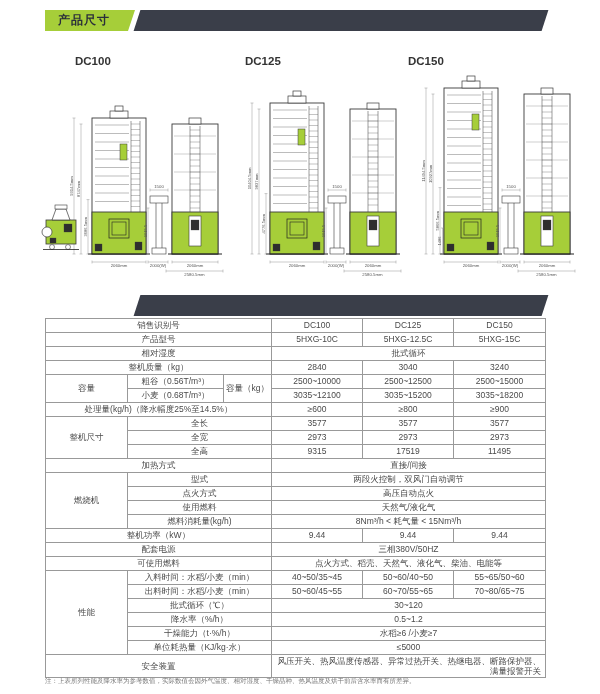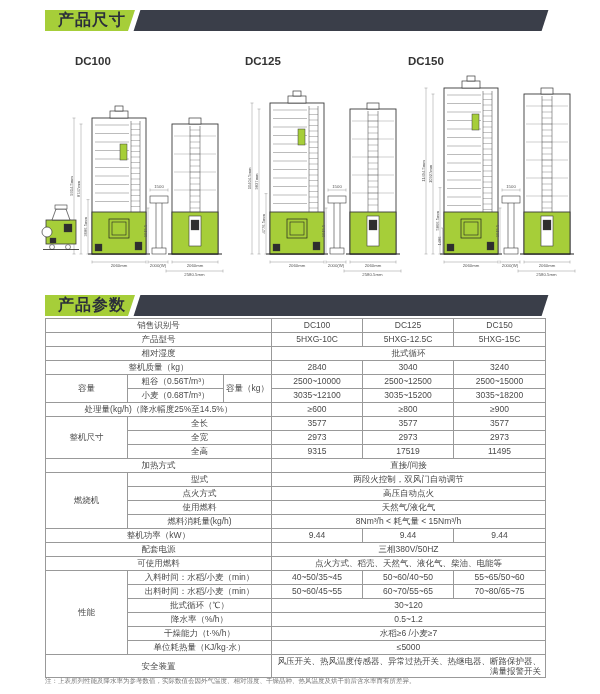--- a/index.html
+++ b/index.html
@@ -3,21 +3,21 @@
 <meta charset="utf-8">
 <style>
   html,body{margin:0;padding:0;background:#fff;}
   #page{position:relative;width:600px;height:694px;background:#fff;overflow:hidden;
         font-family:"Liberation Sans",sans-serif;color:#4a4a4a;}
   .sec-head{position:absolute;left:45px;width:500px;height:21px;}
   .sec-band{position:absolute;left:92px;right:0;top:0;height:21px;background:#3a3e49;transform:skewX(-18deg);}
   .sec-green{position:absolute;left:0;top:0;width:90px;height:21px;background:#a6ce39;
              clip-path:polygon(0 0,100% 0,calc(100% - 7px) 100%,0 100%);
              display:flex;align-items:center;}
-  .sec-green span{padding-left:13px;font-size:16px;font-weight:bold;color:#2b2f3a;letter-spacing:1px;}
+  .sec-green span{padding-left:13px;font-size:12px;font-weight:bold;color:#2b2f3a;letter-spacing:1px;}
   .model-label{position:absolute;top:55px;font-size:11.5px;font-weight:bold;color:#333;}
   .draw{position:absolute;top:70px;width:185px;height:208px;}
   #spec-table{position:absolute;top:318px;left:45px;border-collapse:collapse;width:500px;table-layout:fixed;}
   #spec-table td{border:1px solid #999;font-size:8.5px;color:#4a4a4a;text-align:center;
                  height:13px;padding:0 2px;line-height:1.2;overflow:hidden;}
   #spec-table td.left{text-align:right;padding:1px 4px;}
   #note{position:absolute;left:45px;top:677px;font-size:6.5px;color:#777;}
   svg text{font-family:"Liberation Sans",sans-serif;}
 </style>
 </head>
@@ -388,23 +388,20 @@
         <line x1="178" y1="182.5" x2="178" y2="185.5" stroke="#8a8a8a" stroke-width="0.45"></line>
         <text x="155" y="188.5" font-size="4.3" fill="#555" text-anchor="middle">2060mm</text>
         <line x1="126" y1="193" x2="183" y2="193" stroke="#8a8a8a" stroke-width="0.45"></line>
         <line x1="126" y1="191.5" x2="126" y2="194.5" stroke="#8a8a8a" stroke-width="0.45"></line>
         <line x1="183" y1="191.5" x2="183" y2="194.5" stroke="#8a8a8a" stroke-width="0.45"></line>
         <text x="154.5" y="197.5" font-size="4.3" fill="#555" text-anchor="middle">2580.5mm</text>
       </svg></div>
 
   <div class="sec-head" style="top:295px">
     <div class="sec-band"></div>
-    <div class="sec-green">
-      <span>产品参数</span>
-    </div>
   </div>
 
   <table id="spec-table">
     <colgroup>
       <col style="width:82px">
         <col style="width:96px">
         <col style="width:48px">
       <col style="width:91px">
         <col style="width:91px">
         <col style="width:92px">

